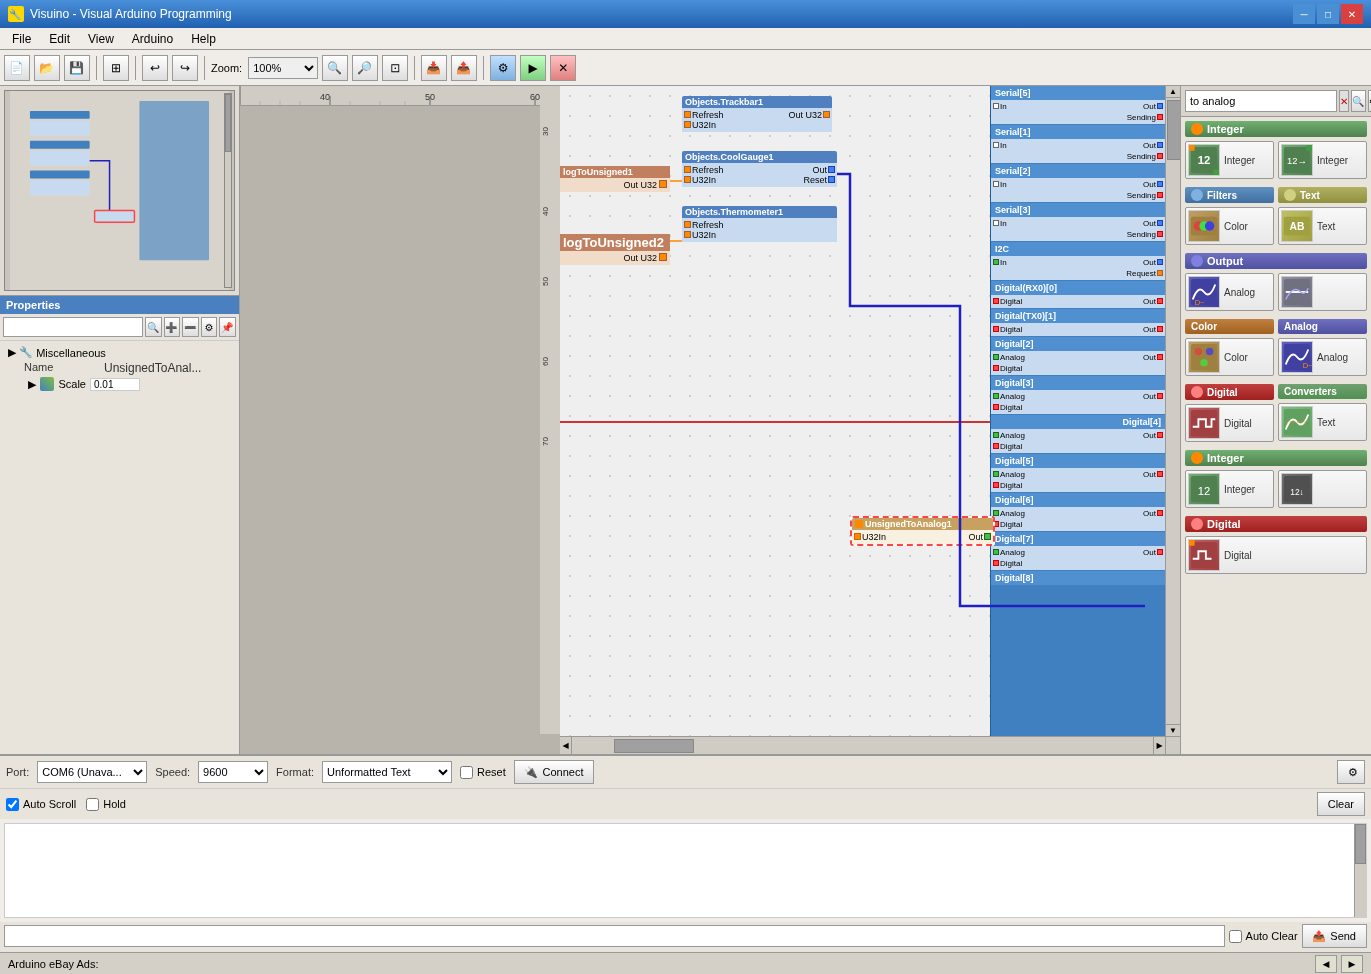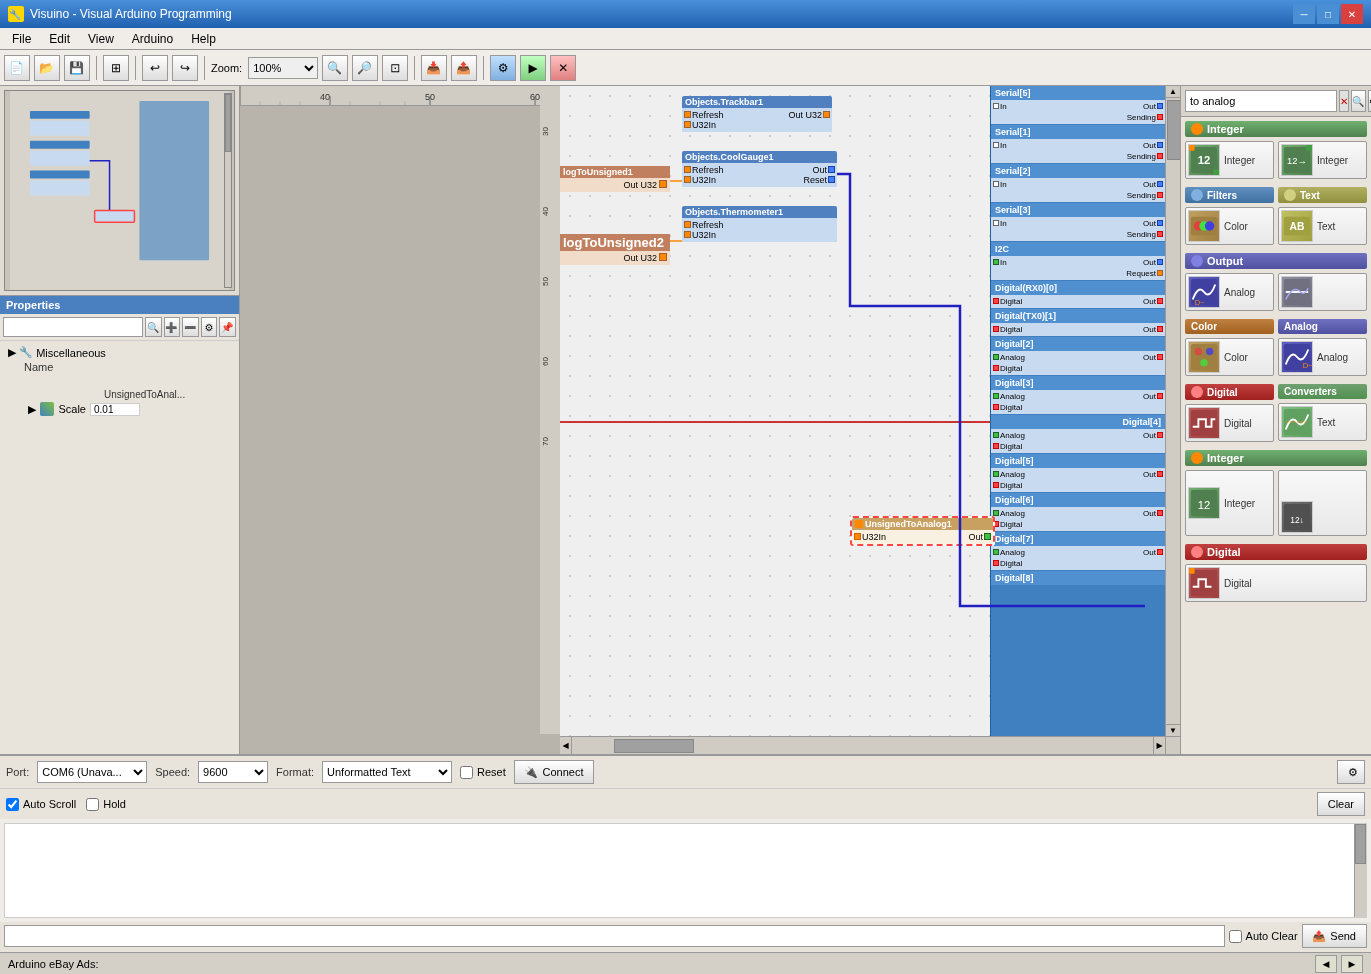--- a/index.html
+++ b/index.html
@@ -189,21 +189,21 @@
         </div>
         <div class="prop-tree">
           <div class="prop-tree-item" style="display:flex;align-items:center;gap:3px;">
             <span>▶</span>
             <span style="color:#4080c0;font-size:11px;">🔧</span>
             <span>Miscellaneous</span>
           </div>
           <div style="margin-left:16px;">
             <div class="prop-row">
               <span class="prop-name">Name</span>
-              <span style="flex:1;font-size:10px;color:#333;margin-top:28px;">UnsignedToAnal...</span>
+              <span style="flex:1;font-size:12px;color:#333;">UnsignedToAnal...</span>
             </div>
             <div class="prop-scale">
               <span>▶</span>
               <div class="prop-scale-icon"></div>
               <span>Scale</span>
               <span style="background:white;border:1px solid #ccc;padding:0 3px;font-size:10px;width:50px;text-align:left;">0.01</span>
             </div>
           </div>
         </div>
       </div>
@@ -658,21 +658,21 @@
             <div class="lib-item">
               <div class="lib-item-icon" style="background:linear-gradient(135deg,#70b070,#508050);">
                 <svg width="32" height="32" viewBox="0 0 32 32">
                     <rect x="2" y="2" width="28" height="28" rx="2" fill="#508050"></rect>
                     <text x="16" y="22" text-anchor="middle" fill="white" font-size="12">12</text>
                   </svg>
               </div>
               <span class="lib-item-label">Integer</span>
             </div>
             <div class="lib-item">
-              <div class="lib-item-icon" style="background:linear-gradient(135deg,#707070,#505050);margin-top:28px;">
+              <div class="lib-item-icon" style="background:linear-gradient(135deg,#707070,#505050);">
                 <svg width="32" height="32" viewBox="0 0 32 32">
                     <rect x="2" y="2" width="28" height="28" rx="2" fill="#505050"></rect>
                     <text x="16" y="22" text-anchor="middle" fill="white" font-size="9">12↓</text>
                   </svg>
               </div>
               <span class="lib-item-label"></span>
             </div>
           </div>
         </div>
 

